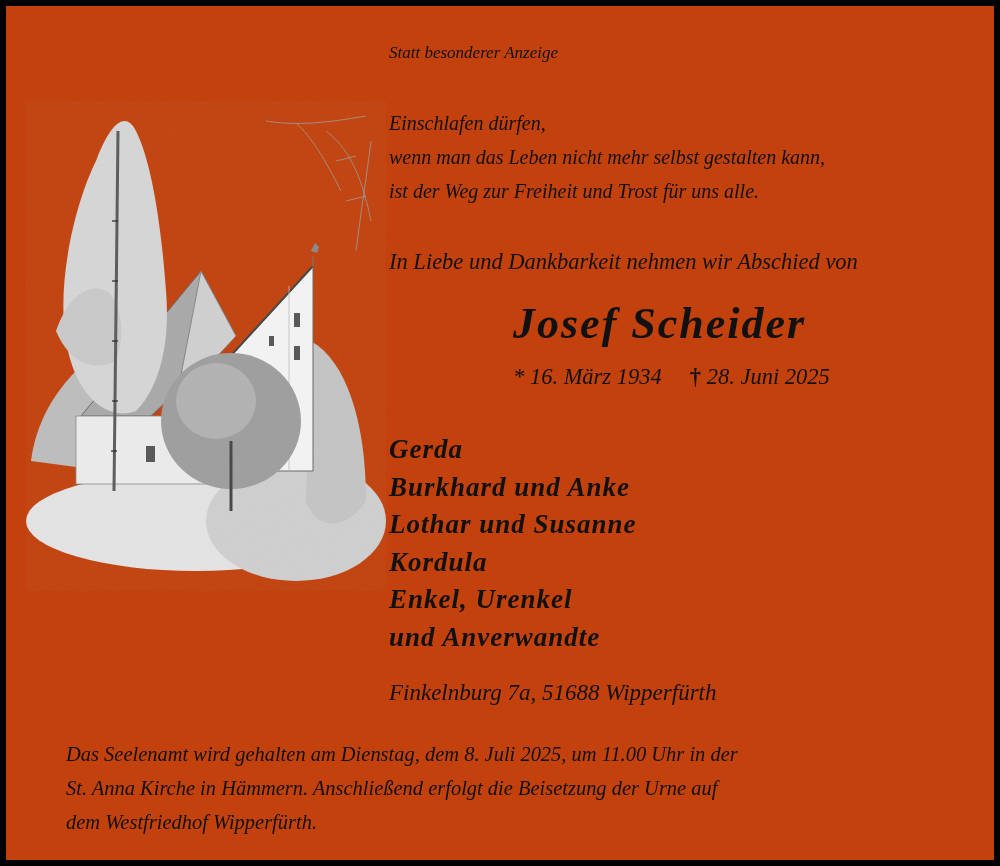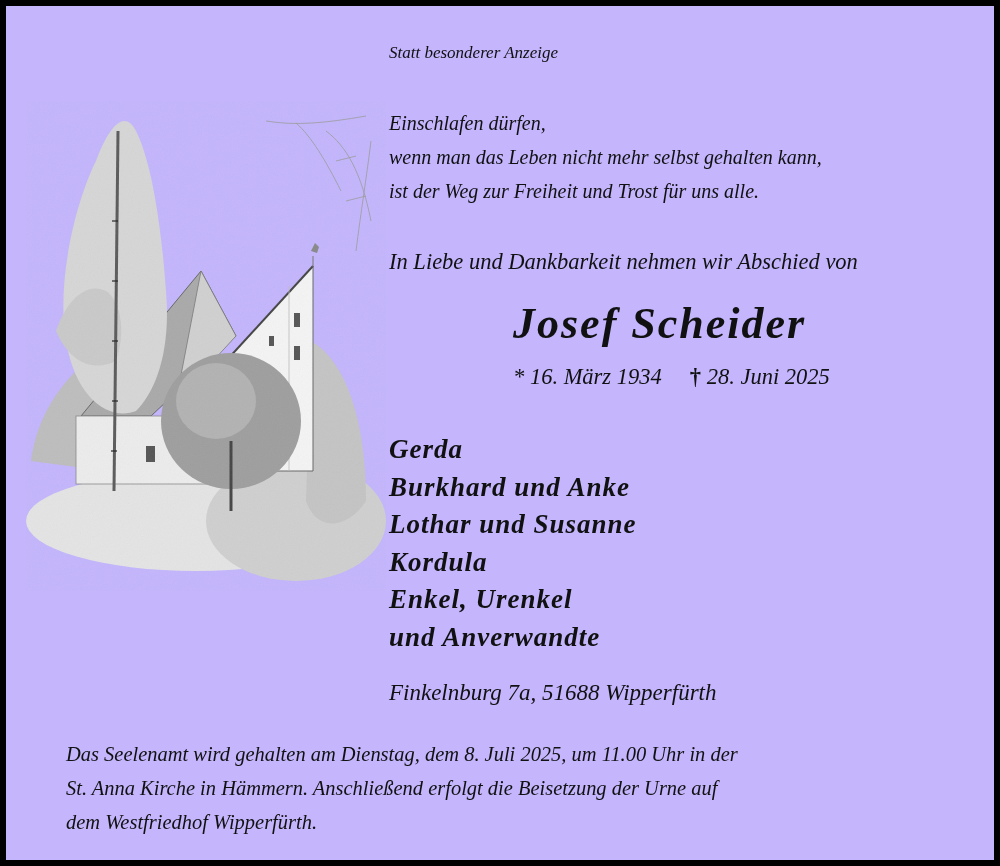--- a/index.html
+++ b/index.html
@@ -2,21 +2,21 @@
 <html><head>
 <meta charset="utf-8">
 <style>
   html, body { margin: 0; padding: 0; background: #ffffff; }
   body { width: 1000px; height: 866px; position: relative; overflow: hidden; }
   .frame {
     position: absolute; left: 0; top: 0;
     width: 1000px; height: 866px;
     box-sizing: border-box;
     border: 6px solid #000;
-    background: #c4b5fd;
+    background: #c2410c;
   }
   .serif { font-family: "Liberation Serif", "DejaVu Serif", serif; color: #111; }
   .it { font-style: italic; }
   .abs { position: absolute; white-space: nowrap; }
 
   .header-note { left: 383px; top: 37px; font-size: 17px; }
   .poem { left: 383px; top: 100px; font-size: 20px; line-height: 34px; }
   .intro { left: 383px; top: 237px; font-size: 22.5px; margin-top: 6px; }
   .name { left: 507px; top: 292px; font-size: 44px; font-weight: bold; letter-spacing: 2px; }
   .dates { left: 507px; top: 358px; font-size: 22.5px; text-align: right; }
@@ -89,21 +89,21 @@
     <ellipse cx="190" cy="300" rx="40" ry="38" fill="#b2b2b2"></ellipse>
     <line x1="205" y1="340" x2="205" y2="410" stroke="#444" stroke-width="3"></line>
 
     <rect x="0" y="0" width="360" height="490" fill="#888" opacity="0.08" filter="url(#grain)"></rect>
   </svg>
 
   <div class="abs serif it header-note">Statt besonderer Anzeige</div>
 
   <div class="abs serif it poem">
     <div>Einschlafen dürfen,</div>
-    <div>wenn man das Leben nicht mehr selbst gehalten kann,</div>
+    <div>wenn man das Leben nicht mehr selbst gestalten kann,</div>
     <div>ist der Weg zur Freiheit und Trost für uns alle.</div>
   </div>
 
   <div class="abs serif it intro">In Liebe und Dankbarkeit nehmen wir Abschied von</div>
 
   <div class="abs serif it name">Josef Scheider</div>
 
   <div class="abs serif it dates">
     <span>*</span>
     <span>16. März 1934</span><span class="gap"></span><span class="cross">†</span>

